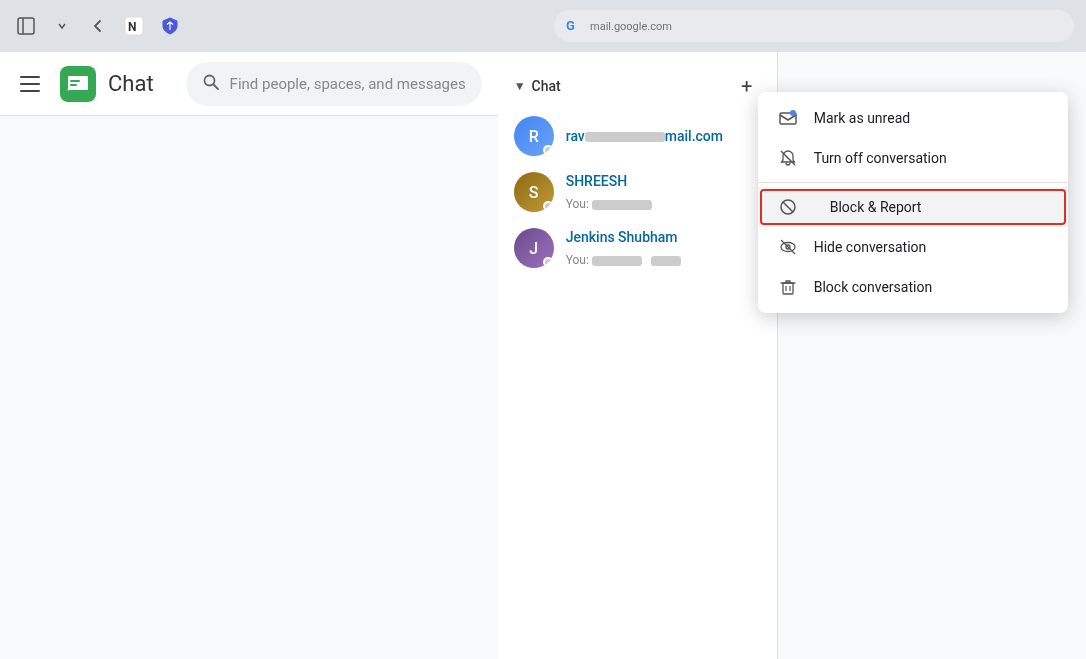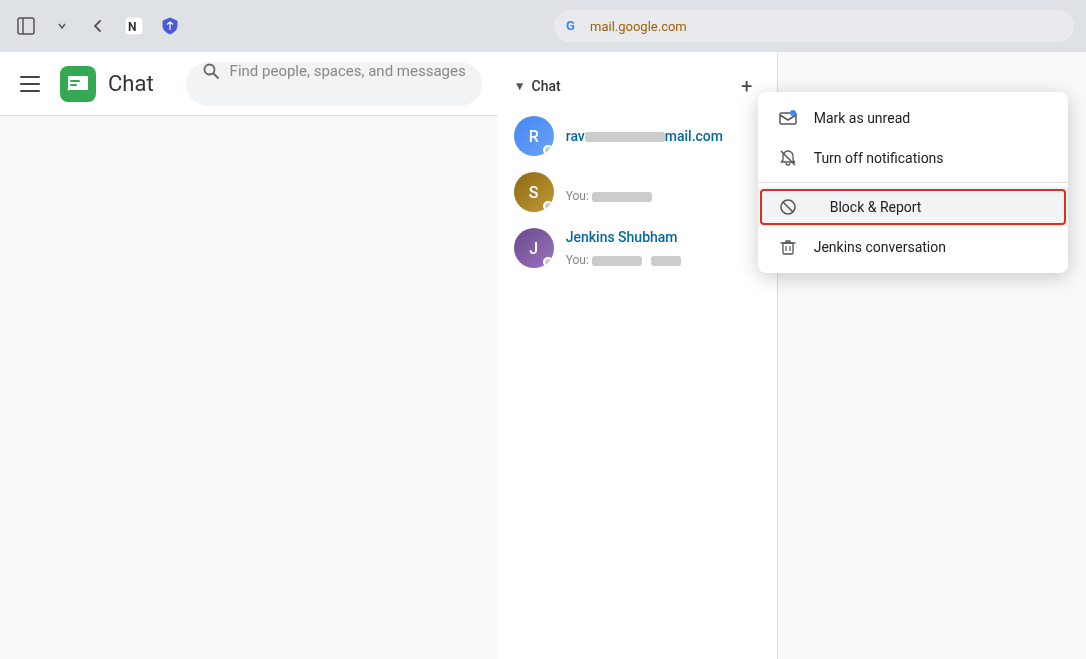--- a/index.html
+++ b/index.html
@@ -50,22 +50,22 @@
       gap: 8px;
     }
     .g-logo {
       width: 16px;
       height: 16px;
       font-size: 13px;
       font-weight: bold;
     }
     .g-blue { color: #4285f4; }
     .address-text {
-      font-size: 13px;
-      color: #a16207;
+      font-size: 11px;
+      color: #737373;
     }
 
     
     .app-container {
       height: 607px;
       background: #f8f9fa;
       display: flex;
       flex-direction: row;
     }
 
@@ -106,21 +106,21 @@
       color: #333;
       letter-spacing: 0;
     }
     .search-bar {
       flex: 1;
       max-width: 620px;
       height: 44px;
       background: #f1f3f4;
       border-radius: 24px;
       display: flex;
-      align-items: flex-start;
+      align-items: center;
       padding: 0 16px;
       gap: 10px;
       margin-left: 20px;
     }
     .search-icon-svg {
       color: #666;
       font-size: 18px;
     }
     .search-placeholder {
       font-size: 15px;
@@ -399,20 +399,21 @@
           </div>
         </div>
       </div>
 
       <div class="chat-item">
         <div class="avatar avatar-brown">
           <span class="avatar-letter">S</span>
           <div class="status-dot"></div>
         </div>
         <div class="chat-info">
+          <div class="chat-name">SHREESH</div>
           <div class="chat-preview">
             You: <span class="redacted" style="width:60px;"></span>
           </div>
         </div>
       </div>
 
       <div class="chat-item">
         <div class="avatar avatar-purple">
           <span class="avatar-letter">J</span>
           <div class="status-dot"></div>
@@ -442,45 +443,55 @@
 
 
         <div class="menu-item">
           <span class="menu-icon">
             <svg width="18" height="18" viewBox="0 0 18 18" fill="none">
               <path d="M9 2a5 5 0 015 5v4l1.5 2H2.5L4 11V7a5 5 0 015-5z" stroke="#555" stroke-width="1.3" fill="none"></path>
               <path d="M7 14a2 2 0 004 0" stroke="#555" stroke-width="1.3" fill="none"></path>
               <line x1="2" y1="2" x2="16" y2="16" stroke="#555" stroke-width="1.5"></line>
             </svg>
           </span>
-          <span class="menu-label">Turn off notifications</span>
+          <span class="menu-label">Turn off conversation</span>
         </div>
 
         <div class="menu-divider"></div>
 
         <div class="menu-item highlighted">
           <span class="menu-icon">
             <svg width="18" height="18" viewBox="0 0 18 18" fill="none">
               <circle cx="9" cy="9" r="7" stroke="#555" stroke-width="1.5" fill="none"></circle>
               <line x1="4" y1="4" x2="14" y2="14" stroke="#555" stroke-width="1.5"></line>
             </svg>
           </span>
           <span class="menu-label">Block &amp; Report</span>
         </div>
 
+        <div class="menu-item">
+          <span class="menu-icon">
+            <svg width="18" height="18" viewBox="0 0 18 18" fill="none">
+              <ellipse cx="9" cy="9" rx="7" ry="4.5" stroke="#555" stroke-width="1.3" fill="none"></ellipse>
+              <circle cx="9" cy="9" r="2" stroke="#555" stroke-width="1.3" fill="none"></circle>
+              <line x1="2" y1="2" x2="16" y2="16" stroke="#555" stroke-width="1.3"></line>
+            </svg>
+          </span>
+          <span class="menu-label">Hide conversation</span>
+        </div>
 
         <div class="menu-item">
           <span class="menu-icon">
             <svg width="18" height="18" viewBox="0 0 18 18" fill="none">
               <rect x="4" y="5" width="10" height="11" rx="1" stroke="#555" stroke-width="1.3" fill="none"></rect>
               <line x1="7" y1="8" x2="7" y2="13" stroke="#555" stroke-width="1.2"></line>
               <line x1="11" y1="8" x2="11" y2="13" stroke="#555" stroke-width="1.2"></line>
               <path d="M2 5h14M7 5V3h4v2" stroke="#555" stroke-width="1.3" stroke-linecap="round"></path>
             </svg>
           </span>
-          <span class="menu-label">Jenkins conversation</span>
+          <span class="menu-label">Block conversation</span>
         </div>
 
       </div>
     </div>
 
   </div>
 </div>
 
 </body></html>

